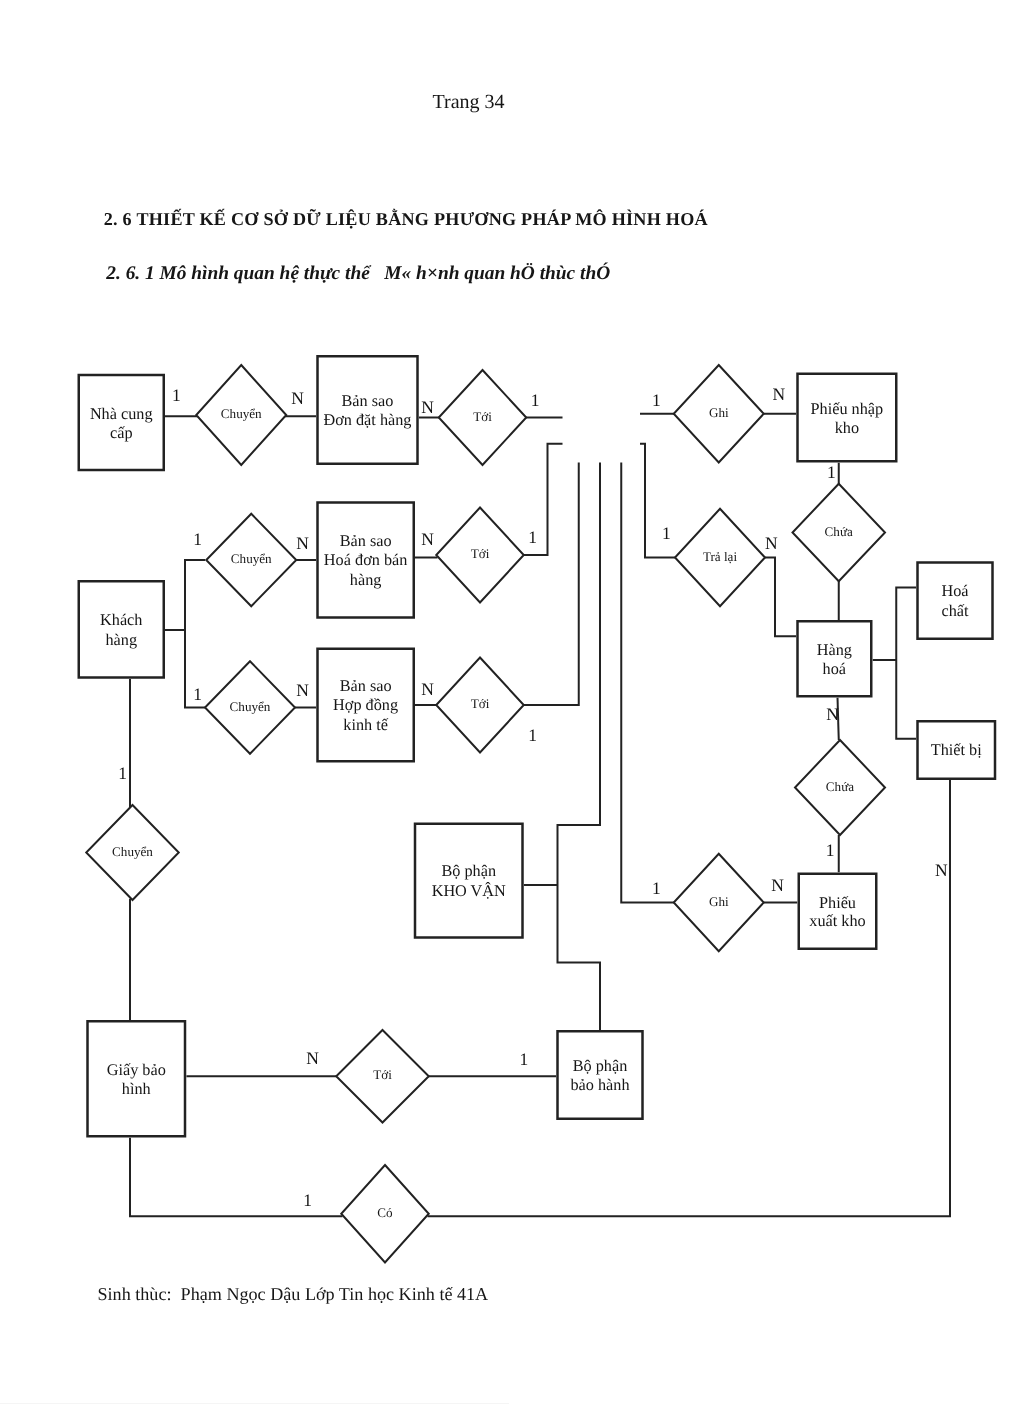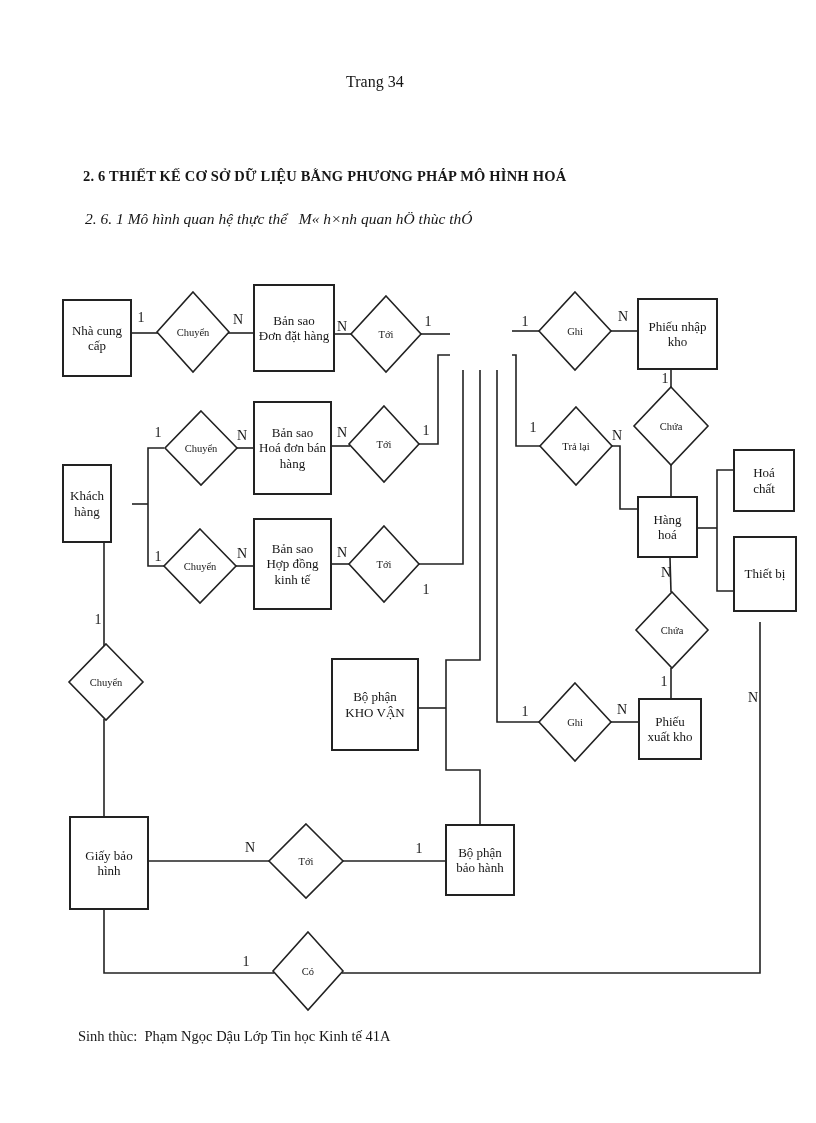--- a/index.html
+++ b/index.html
@@ -8,21 +8,21 @@
     width:816px;height:1123px;
     margin:0 auto;
     background:#ffffff;
     font-family:"Liberation Serif", serif;
     color:#161616;
     overflow:hidden;
   }
   .abs{position:absolute;}
   .page-number{left:346px;top:73px;font-size:16px;white-space:pre;}
   .heading{left:83px;top:168px;font-size:14.5px;font-weight:bold;letter-spacing:.2px;white-space:pre;}
-  .subheading{left:85px;top:210px;font-size:15.5px;font-weight:normal;font-style:italic;white-space:pre;}
+  .subheading{left:85px;top:210px;font-size:15.5px;font-weight:bold;font-style:italic;white-space:pre;}
   .footer-line{left:78px;top:1028px;font-size:14.5px;white-space:pre;}
   #diagram-svg{position:absolute;left:0;top:0;width:816px;height:1123px;}
   .entity{
     position:absolute;
     box-sizing:border-box;
     border:2px solid #222222;
     background:#ffffff;
     display:flex;align-items:center;justify-content:center;
     text-align:center;
     white-space:pre-line;
@@ -114,33 +114,33 @@
       <div class="rel-label" style="left: 106px; top: 682px;">Chuyển</div>
       <div class="rel-label" style="left: 575px; top: 722px;">Ghi</div>
       <div class="rel-label" style="left: 306px; top: 861px;">Tới</div>
       <div class="rel-label" style="left: 308px; top: 971px;">Có</div>
       <div class="entity" style="left: 62px; top: 299px; width: 70px; height: 78px;">Nhà cung
 cấp</div>
       <div class="entity" style="left: 253px; top: 284px; width: 82px; height: 88px;">Bản sao
 Đơn đặt hàng</div>
       <div class="entity" style="left: 637px; top: 298px; width: 81px; height: 72px;">Phiếu nhập
 kho</div>
-      <div class="entity" style="left: 62px; top: 464px; width: 50px; height: 79px;">Khách
+      <div class="entity" style="left: 62px; top: 464px; width: 70px; height: 79px;">Khách
 hàng</div>
       <div class="entity" style="left: 253px; top: 401px; width: 79px; height: 94px;">Bản sao
 Hoá đơn bán
 hàng</div>
       <div class="entity" style="left: 253px; top: 518px; width: 79px; height: 92px;">Bản sao
 Hợp đồng
 kinh tế</div>
       <div class="entity" style="left: 637px; top: 496px; width: 61px; height: 62px;">Hàng
 hoá</div>
       <div class="entity" style="left: 733px; top: 449px; width: 62px; height: 63px;">Hoá
 chất</div>
-      <div class="entity" style="left: 733px; top: 536px; width: 64px; height: 76px;">Thiết bị</div>
+      <div class="entity" style="left: 733px; top: 576px; width: 64px; height: 48px;">Thiết bị</div>
       <div class="entity" style="left: 331px; top: 658px; width: 88px; height: 93px;">Bộ phận
 KHO VẬN</div>
       <div class="entity" style="left: 638px; top: 698px; width: 64px; height: 62px;">Phiếu
 xuất kho</div>
       <div class="entity" style="left: 69px; top: 816px; width: 80px; height: 94px;">Giấy bảo
 hình</div>
       <div class="entity" style="left: 445px; top: 824px; width: 70px; height: 72px;">Bộ phận
 bảo hành</div>
       <span class="card" style="left: 141px; top: 318px;">1</span>
       <span class="card" style="left: 238px; top: 320px;">N</span>

